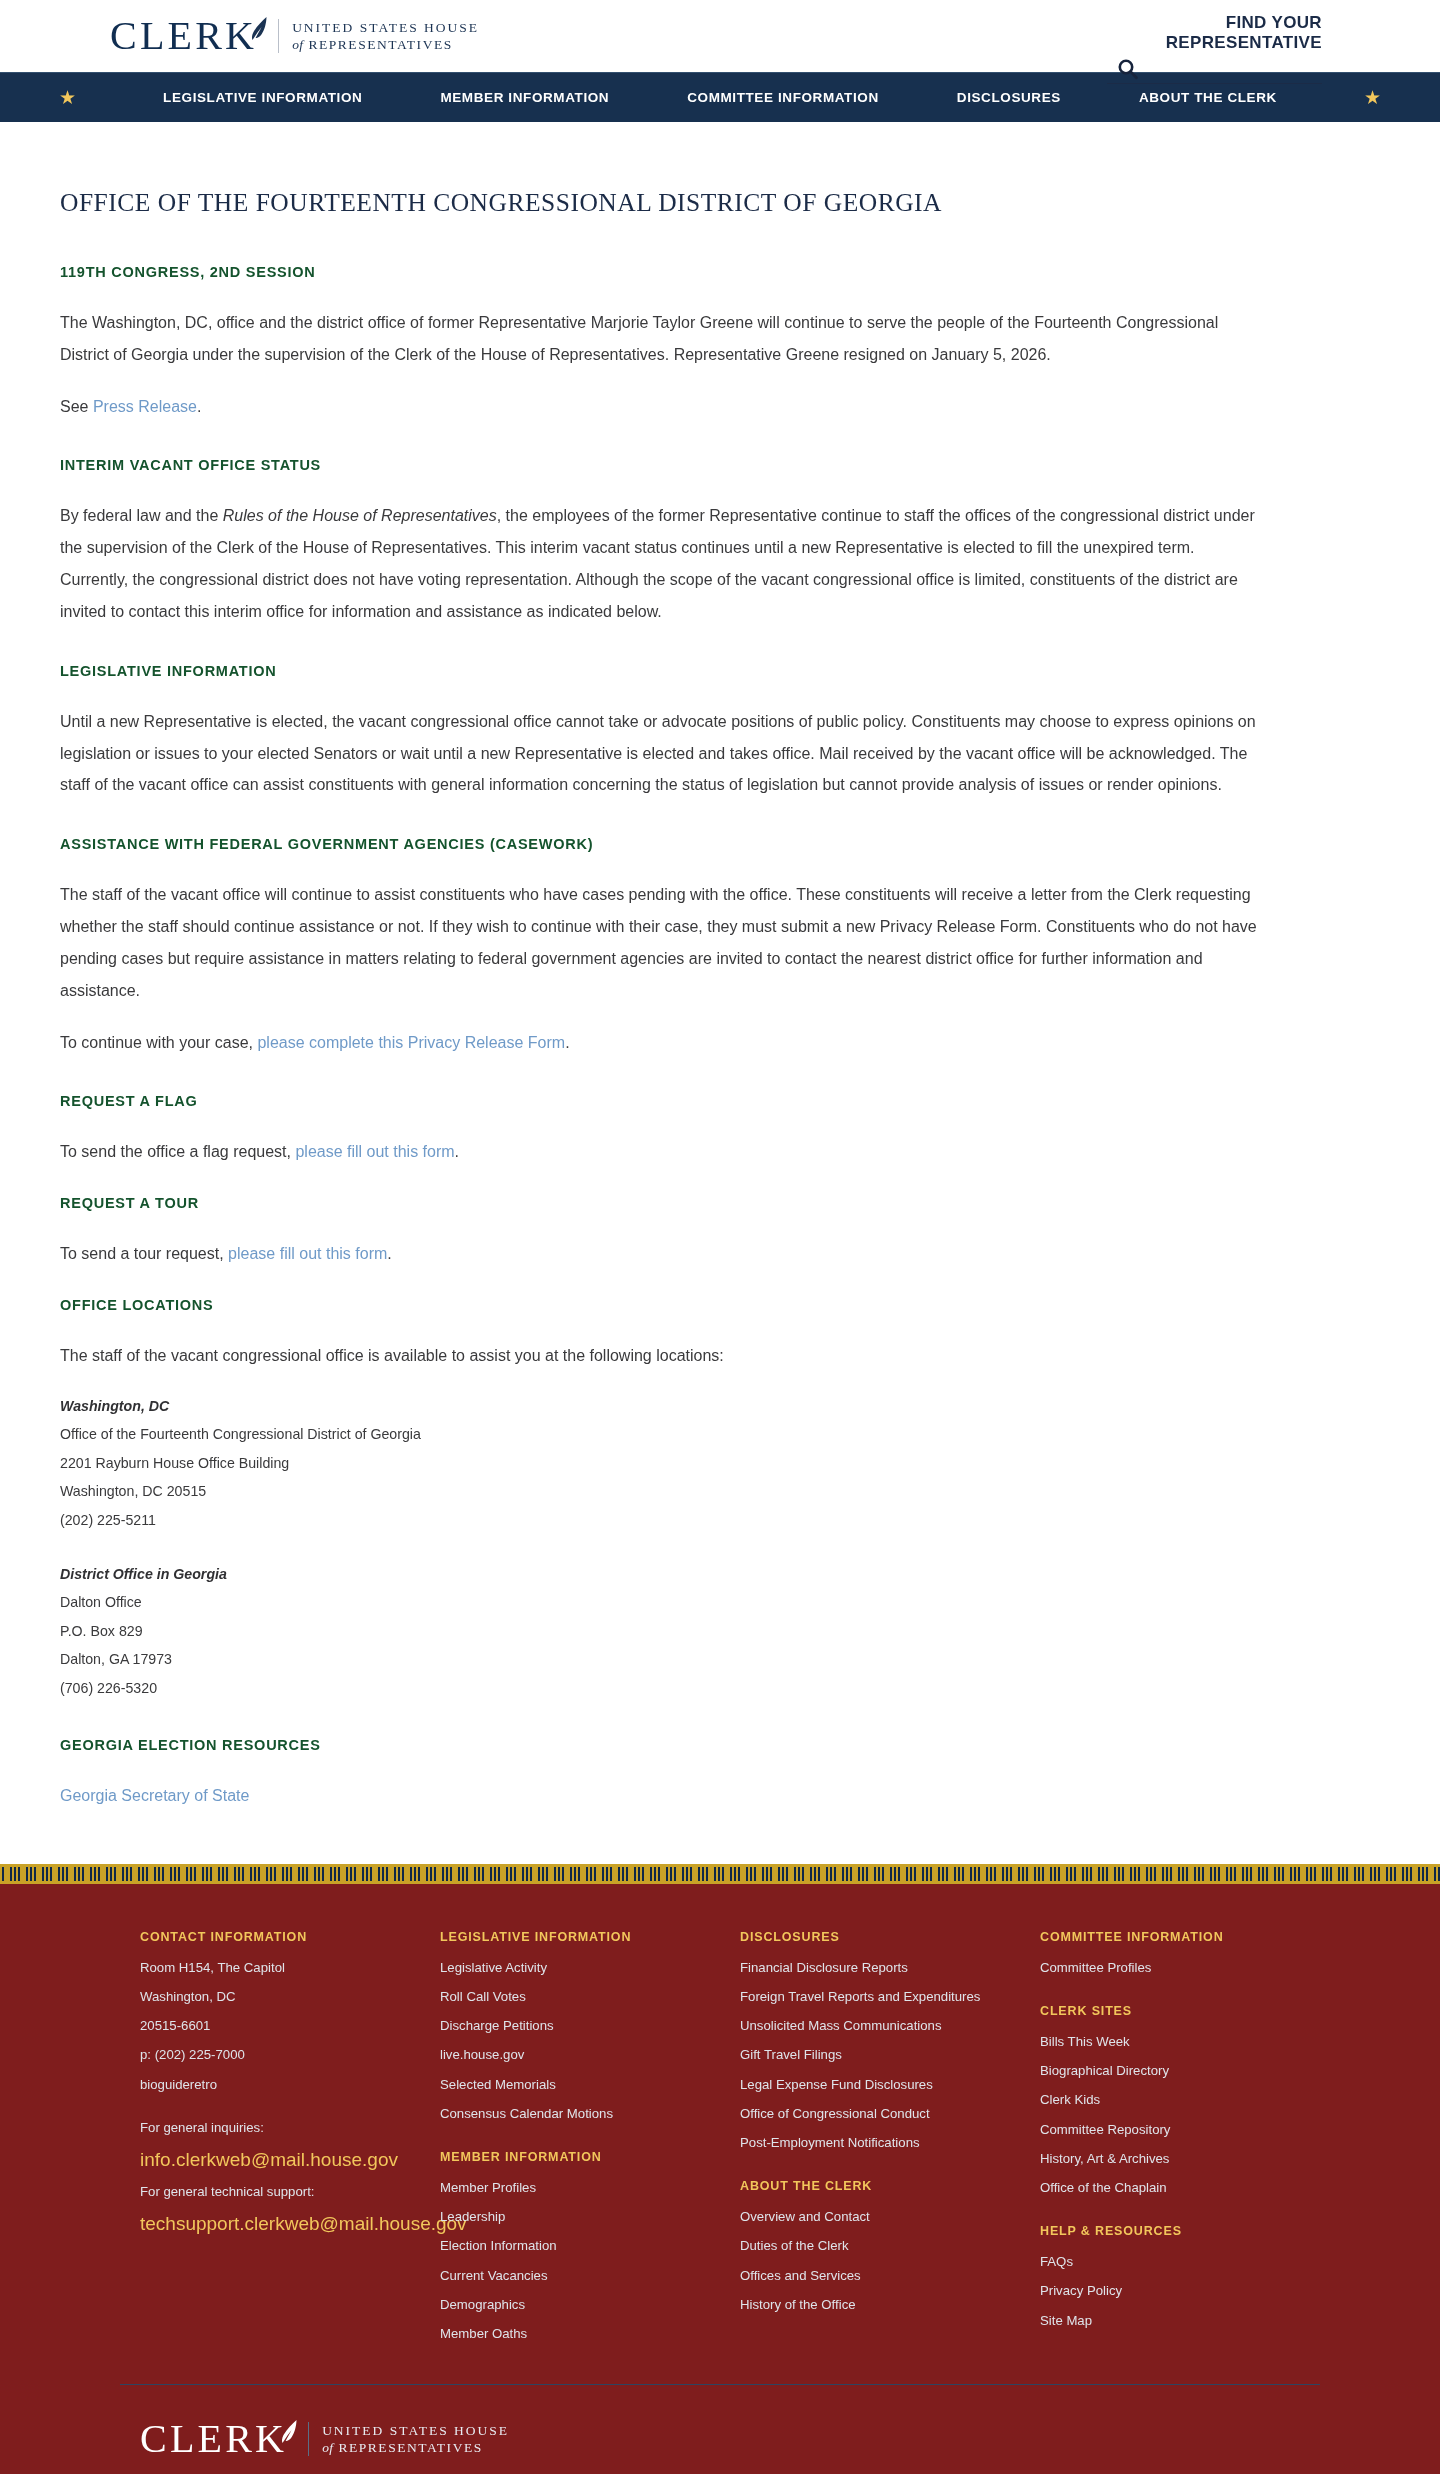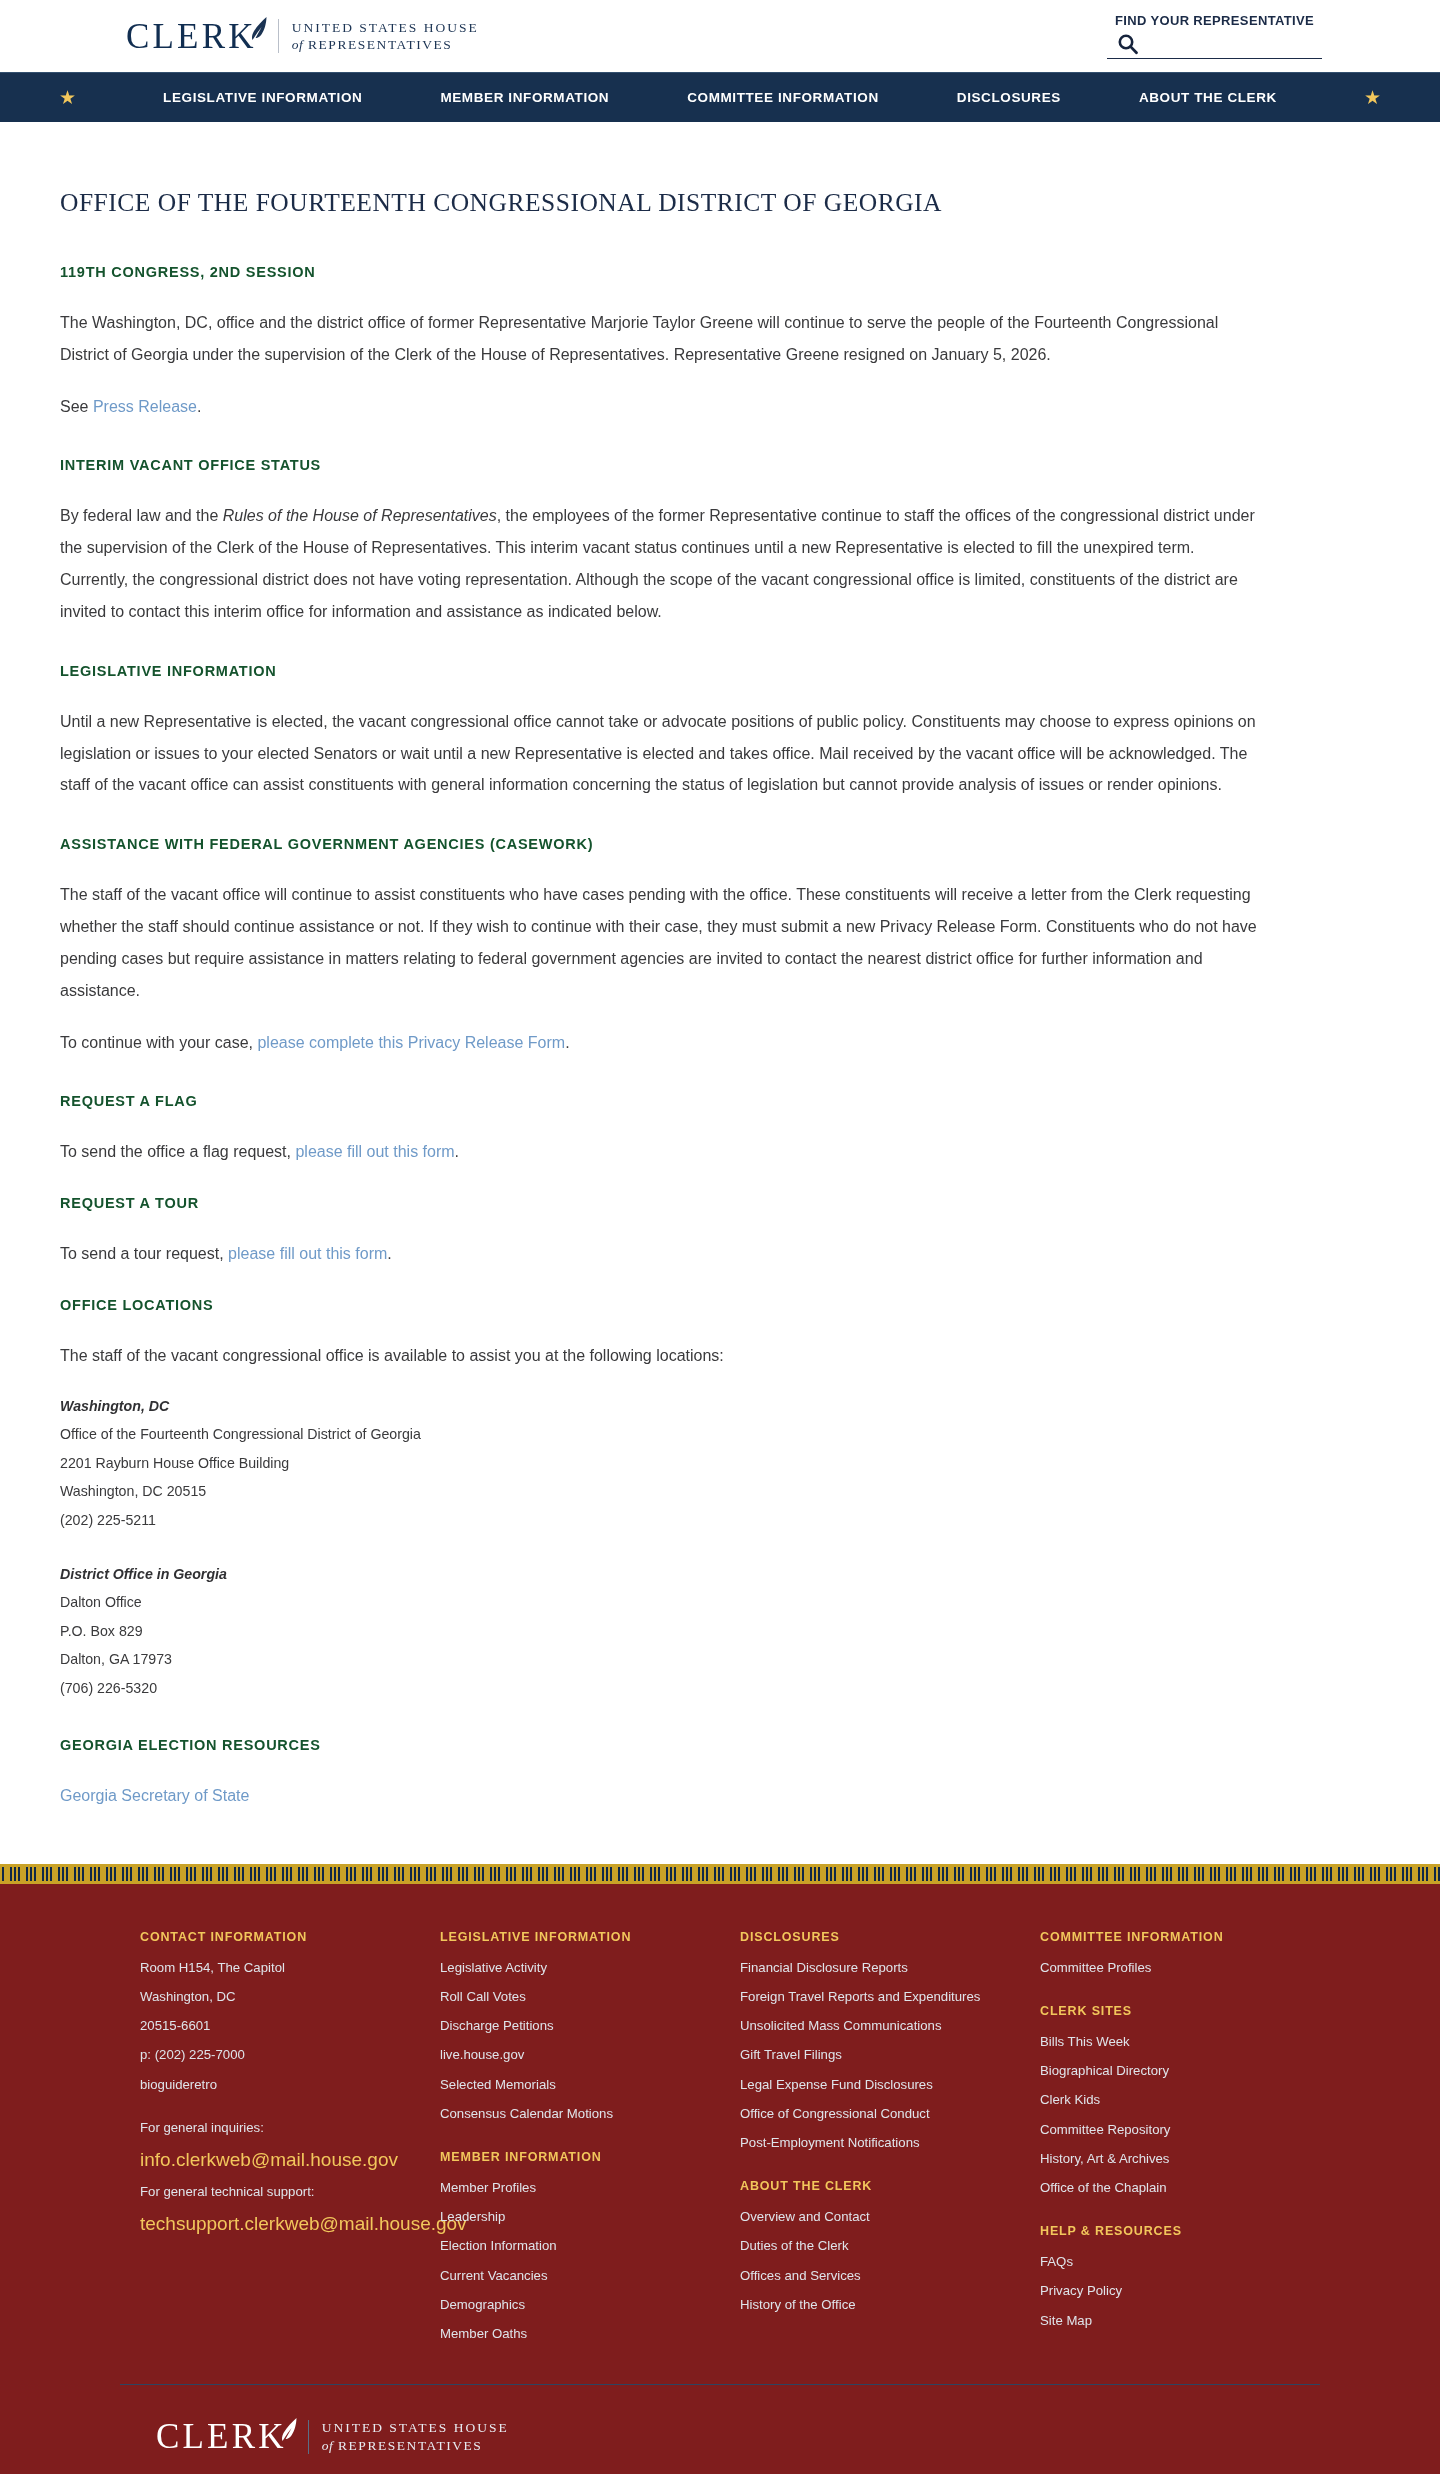--- a/index.html
+++ b/index.html
@@ -23,27 +23,26 @@
   }
 
   .brand-lockup {
     display: flex;
     align-items: center;
     margin-left: 110px;
     text-decoration: none;
   }
   .brand-word {
     font-family: "Liberation Serif", serif;
-    font-size: 35px;
+    font-size: 40px;
     letter-spacing: 3.2px;
     color: #112e51;
     line-height: 1;
     position: relative;
     padding-right: 4px;
-    margin-left: 16px;
   }
   .quill-mark {
     position: relative;
     width: 20px;
     height: 34px;
     margin-left: -13px;
     margin-top: -6px;
   }
   .quill-mark svg { display: block; }
 
@@ -71,27 +70,27 @@
     letter-spacing: 0.4px;
   }
 
   .header-search {
     position: absolute;
     right: 118px;
     top: 13px;
     width: 215px;
   }
   .header-search .label {
-    font-size: 13px;
+    font-size: 17px;
     font-weight: bold;
     letter-spacing: 0.35px;
     color: #1b2b47;
     margin-bottom: 5px;
     display: block;
-    text-align: center;
+    text-align: right;
   }
   .search-row {
     display: flex;
     align-items: center;
     border-bottom: 1.4px solid #1b2b47;
     padding-bottom: 3px;
   }
   .search-row .mag {
     width: 22px; height: 22px;
     display: inline-block;

